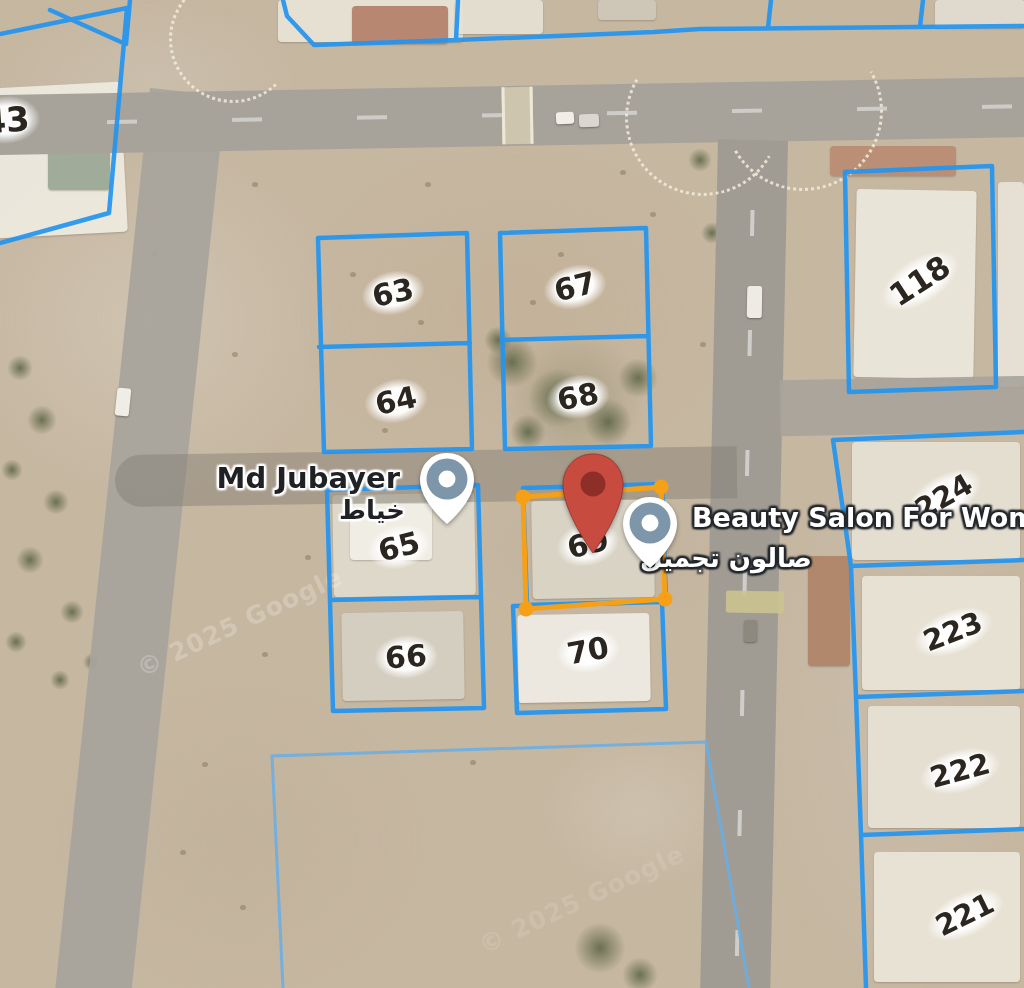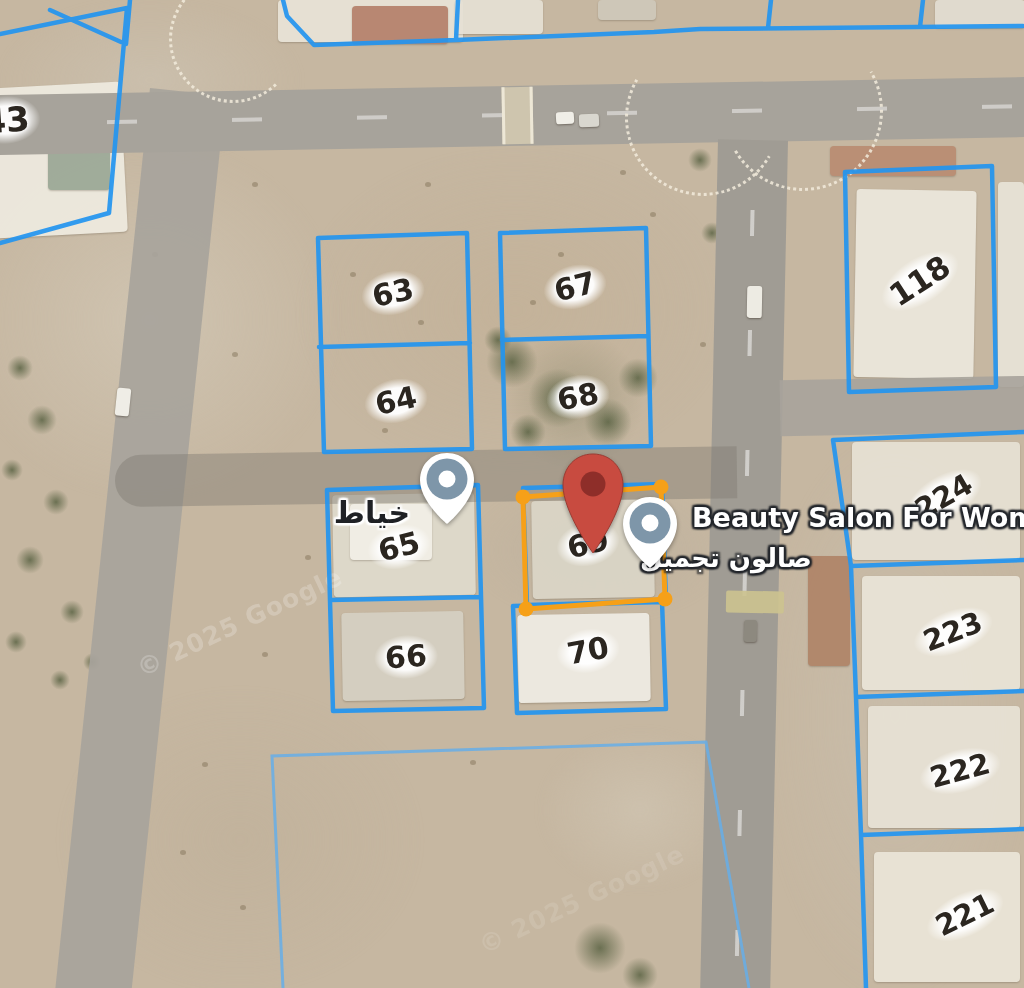--- a/index.html
+++ b/index.html
@@ -231,21 +231,22 @@
     <span class="plot-num" style="left: 588px; top: 544px; font-size: 30px; transform: translate(-50%, -50%) rotate(-14deg);">69</span>
     <span class="plot-num" style="left: 588px; top: 651px; font-size: 30px; transform: translate(-50%, -50%) rotate(-10deg);">70</span>
     <span class="plot-num" style="left: 920px; top: 281px; font-size: 31px; transform: translate(-50%, -50%) rotate(-33deg);">118</span>
     <span class="plot-num" style="left: 944px; top: 497px; font-size: 29px; transform: translate(-50%, -50%) rotate(-30deg);">224</span>
     <span class="plot-num" style="left: 953px; top: 632px; font-size: 29px; transform: translate(-50%, -50%) rotate(-21deg);">223</span>
     <span class="plot-num" style="left: 960px; top: 771px; font-size: 29px; transform: translate(-50%, -50%) rotate(-15deg);">222</span>
     <span class="plot-num" style="left: 965px; top: 915px; font-size: 29px; transform: translate(-50%, -50%) rotate(-26deg);">221</span>
   </div>
 
 <div class="layer" style="z-index:5;">
-  <span class="poi-dark" dir="rtl" style="left:330px;top:495px;width:84px;text-align:center;font-size:30px;">خياط</span>
+  <span class="poi-dark" style="right:624px;top:461px;font-size:29px;">Md Jubayer</span>
+  <span class="poi-dark" dir="rtl" style="left:330px;top:495px;width:84px;text-align:center;font-size:26px;">خياط</span>
 
   <span class="poi-light" style="left:692px;top:502px;font-size:27px;">Beauty Salon For Women</span>
   <span class="poi-light" dir="rtl" style="left:640px;top:543px;font-size:26px;">صالون تجميل</span>
 
   <div class="pin" style="left:418px;top:452px;">
     <svg width="58" height="74" viewBox="0 0 58 74">
       <path d="M29,1 C13,1 2,13 2,28 C2,50 29,72 29,72 C29,72 56,50 56,28 C56,13 45,1 29,1 Z" fill="#FFFFFF"></path>
       <circle cx="29" cy="27" r="20.5" fill="#7E96A9"></circle>
       <circle cx="29" cy="27" r="8.5" fill="#FFFFFF"></circle>
     </svg>

